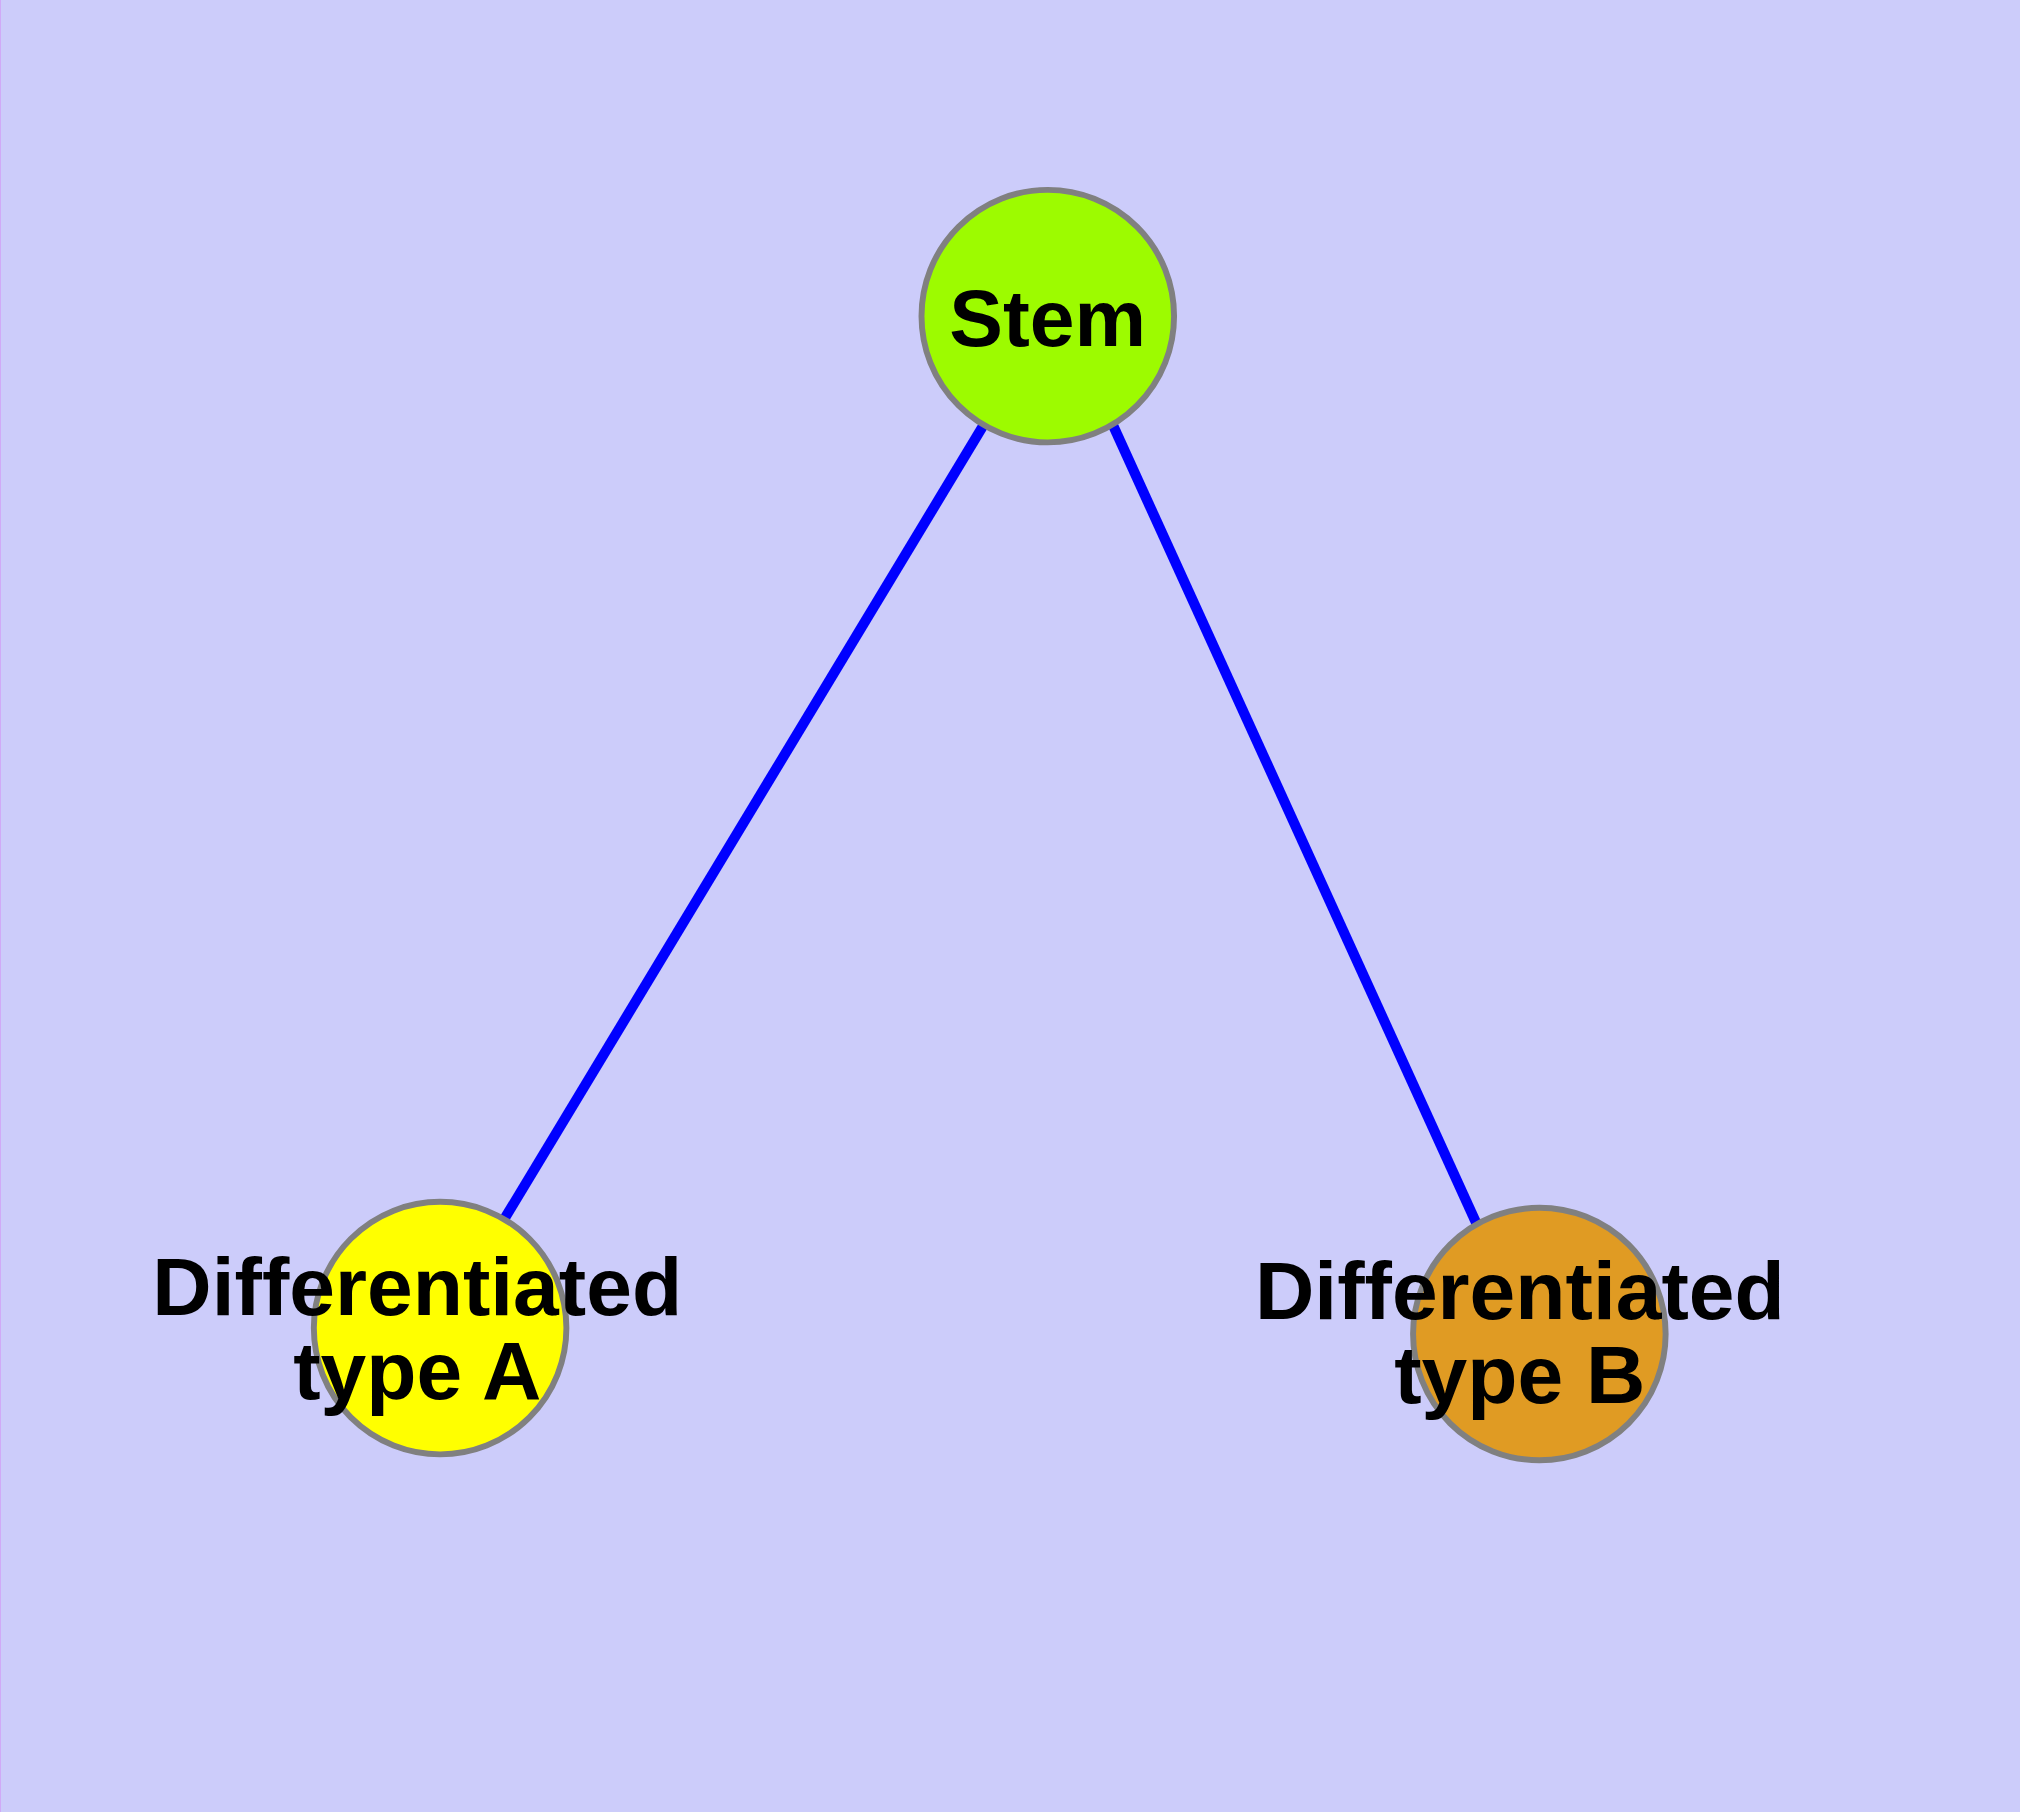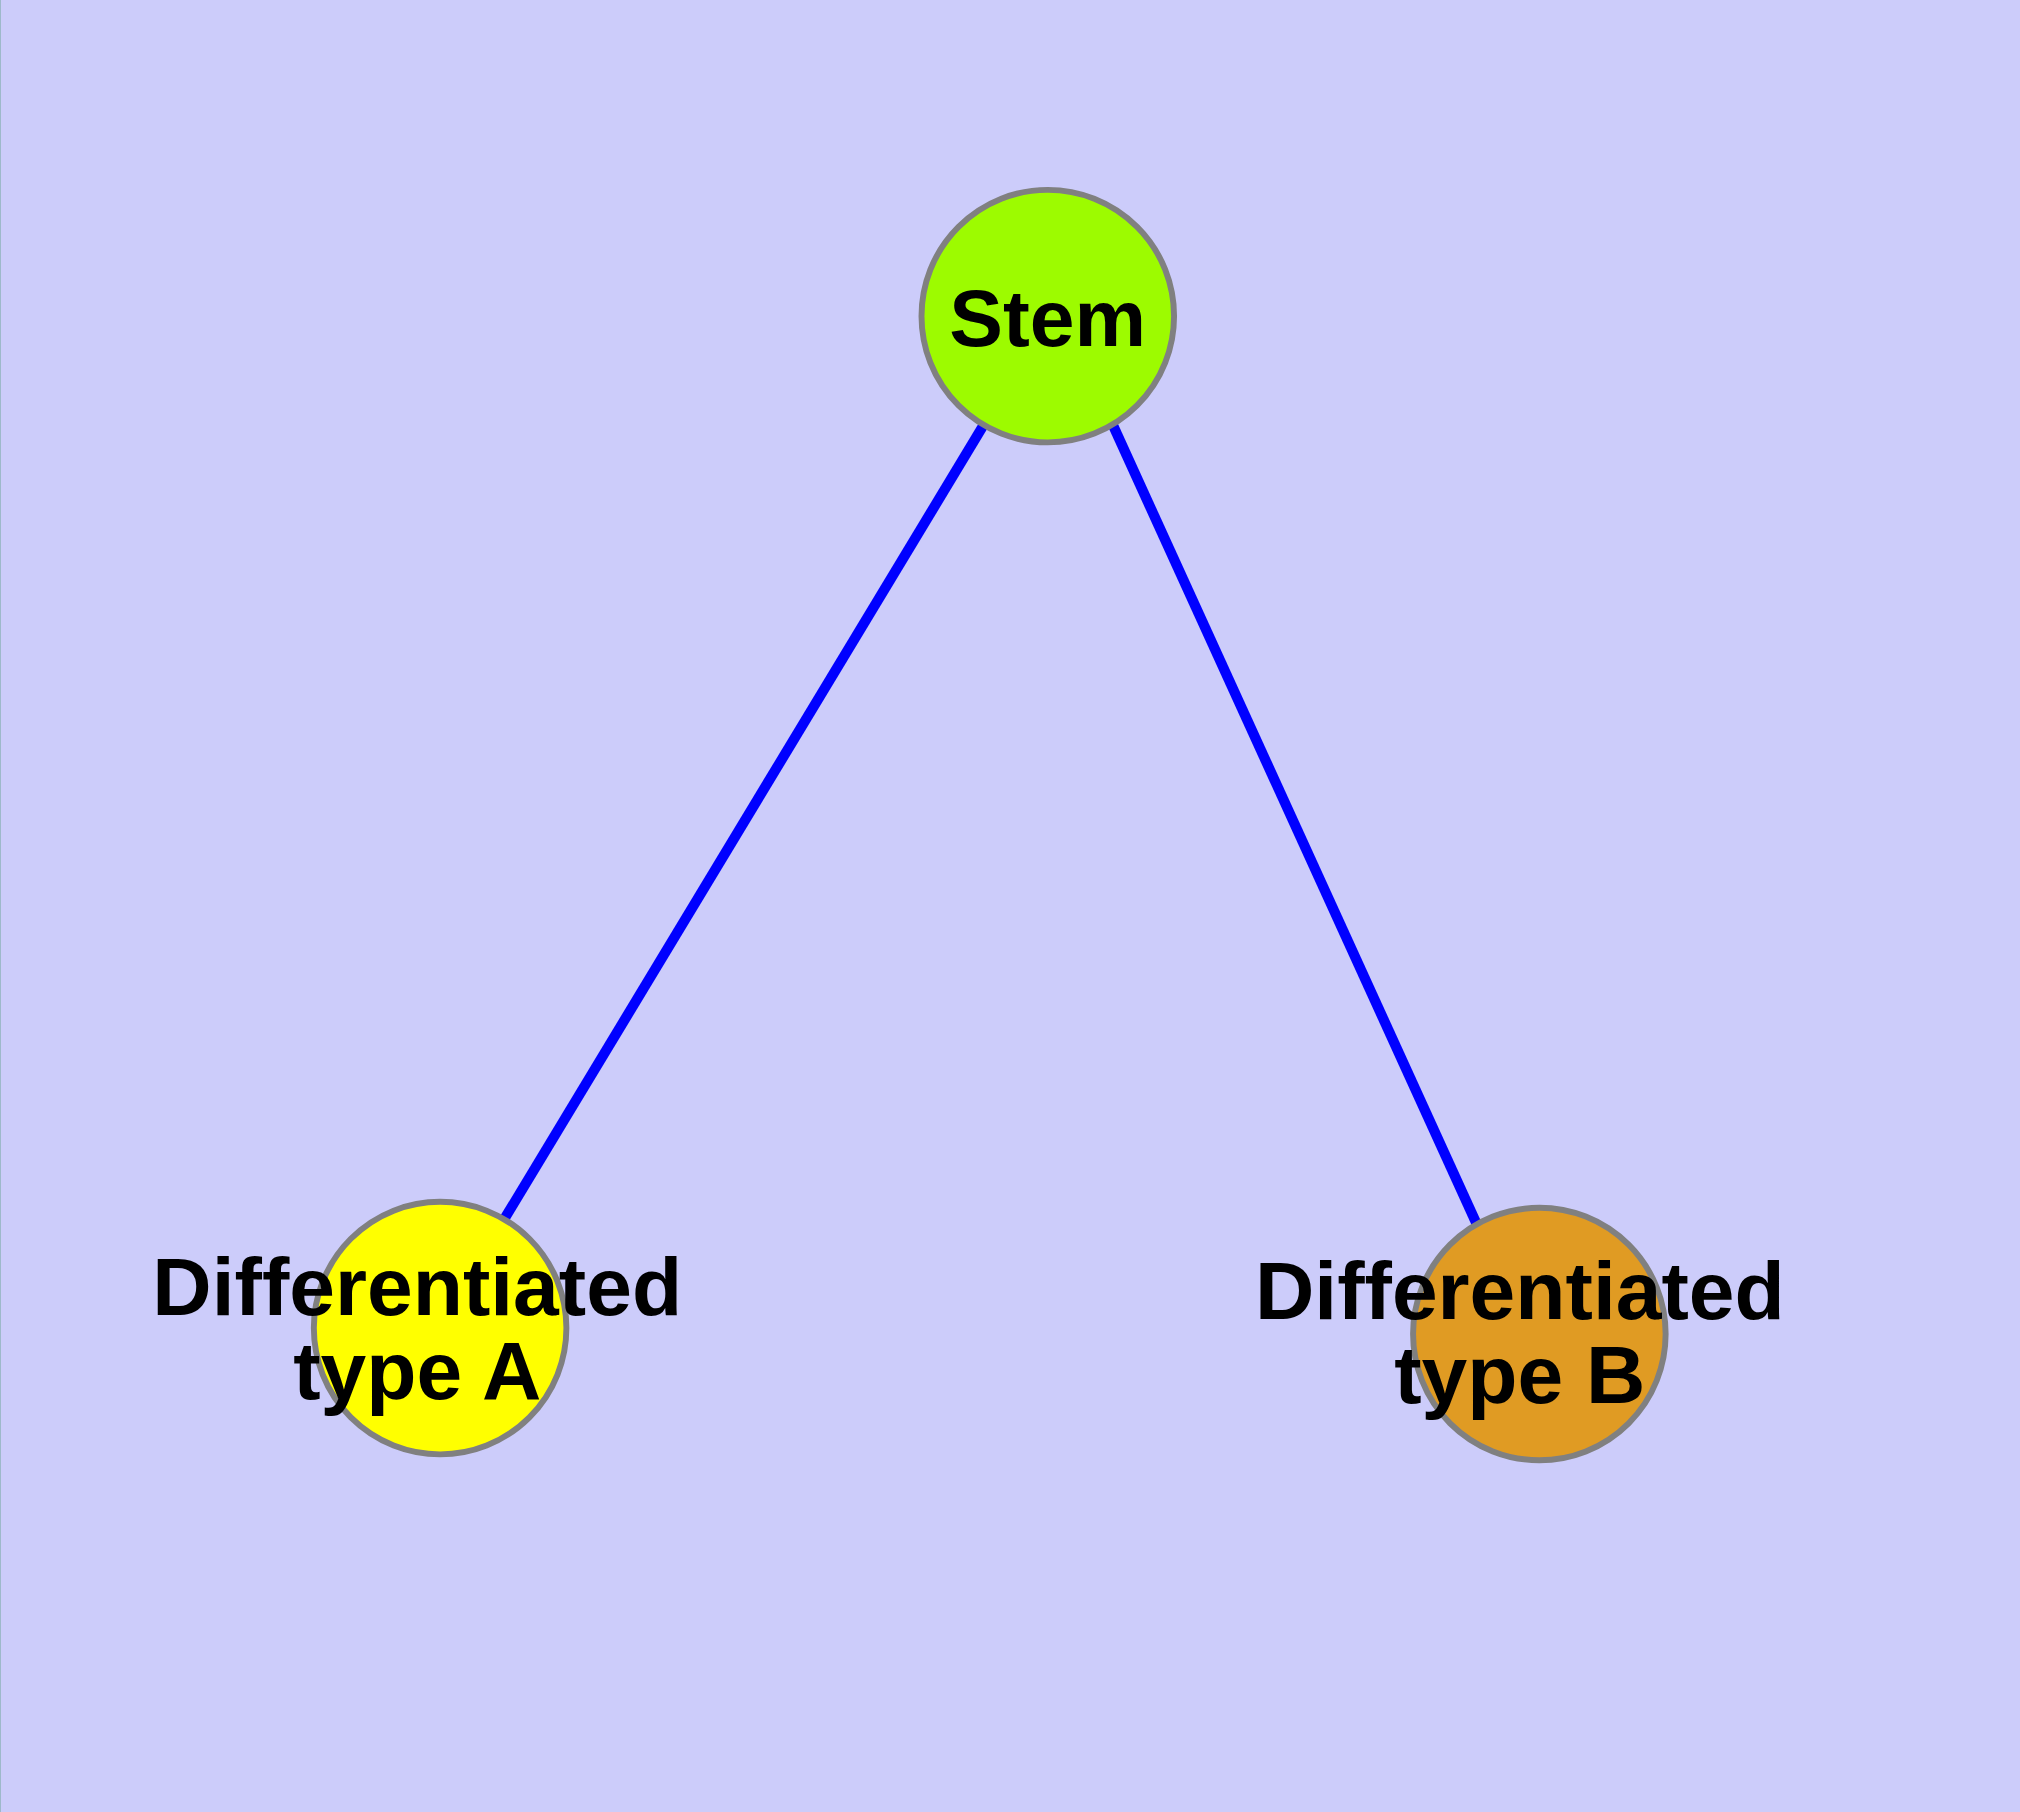--- a/index.html
+++ b/index.html
@@ -31,21 +31,21 @@
     text-anchor: middle;
     paint-order: normal;
   }
   .edge-line {
     stroke-linecap: butt;
   }
 </style>
 </head>
 <body>
 
-<div id="canvas" style="width: 2021px; height: 1812px; background: #15803d;">
+<div id="canvas" style="width: 2021px; height: 1812px; background: #d946ef;">
   <svg id="graph-svg" viewBox="0 0 2384 2138" style="width: 2021px; height: 1812px;">
 
     <rect id="bg-rect" x="0" y="0" width="2384" height="2138" fill="#ccccfa"></rect>
 
     <g>
       <line class="edge-line" id="edge-0" x1="1160" y1="502" x2="595" y2="1438" stroke="#0000ff" stroke-width="12"></line>
       <line class="edge-line" id="edge-1" x1="1313" y1="502" x2="1742" y2="1444" stroke="#0000ff" stroke-width="12"></line>
     </g>
 
     <g>

